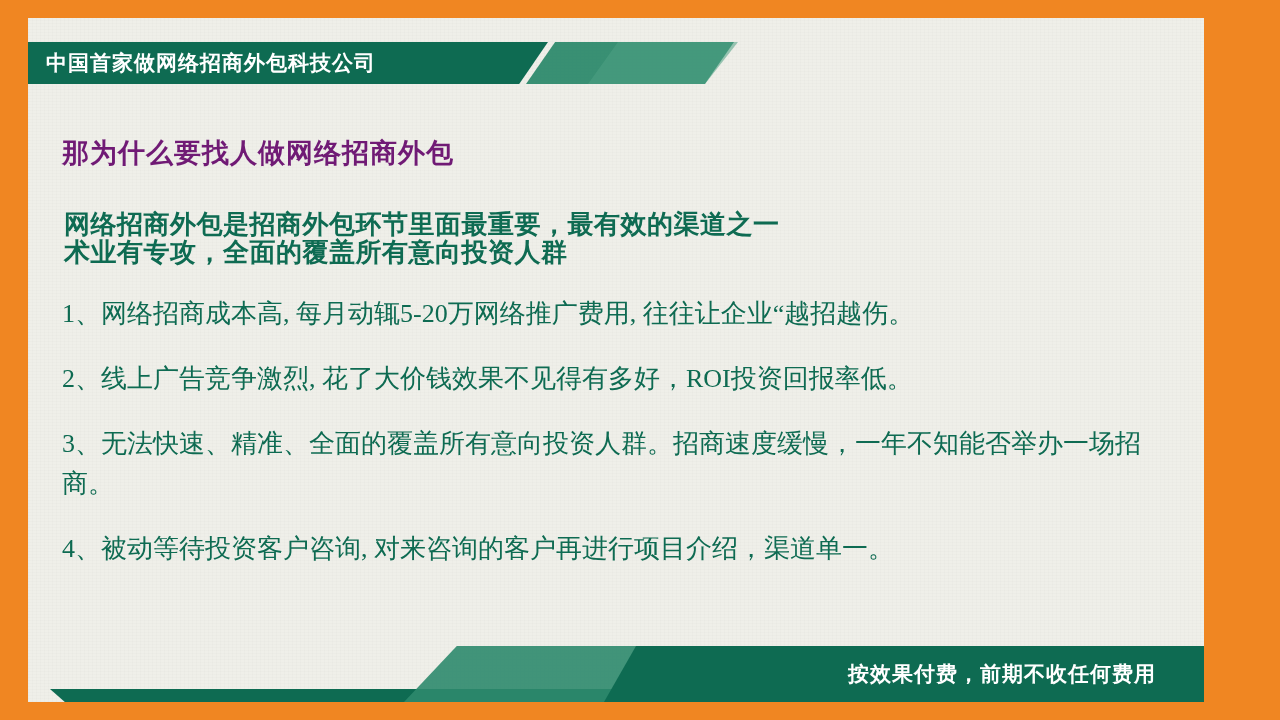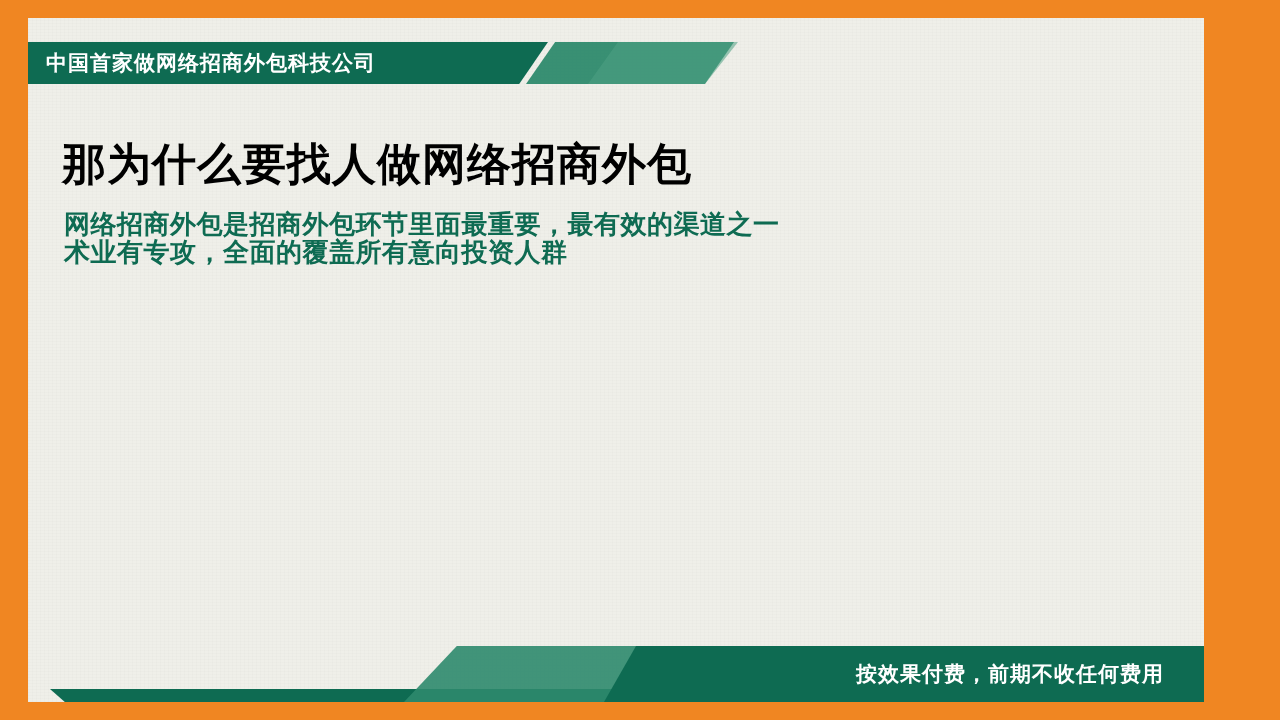--- a/index.html
+++ b/index.html
@@ -92,22 +92,22 @@
     letter-spacing: 1px;
     white-space: nowrap;
     z-index: 5;
   }
 
   
   .main-title {
     position: absolute;
     left: 62px;
     top: 135px;
-    color: #000000;
-    font-size: 44px;
+    color: #701a75;
+    font-size: 27px;
     font-weight: bold;
     letter-spacing: 1px;
     white-space: nowrap;
   }
 
   
   .sub-lines {
     position: absolute;
     left: 64px;
     top: 210px;
@@ -175,21 +175,21 @@
     position: absolute;
     left: 22px;
     bottom: 0px;
     height: 13px;
     width: 740px;
     background: #0E6B52;
     clip-path: polygon(0 0, 100% 0, 100% 100%, 2% 100%);
   }
   .footer-text {
     position: absolute;
-    right: 40px;
+    right: 48px;
     top: 0;
     height: 56px;
     line-height: 56px;
     color: #FFFFFF;
     font-size: 21px;
     font-weight: bold;
     letter-spacing: 1px;
     white-space: nowrap;
     z-index: 5;
   }
@@ -209,20 +209,26 @@
     <div class="header-title">中国首家做网络招商外包科技公司</div>
   </div>
 
   <div class="main-title">那为什么要找人做网络招商外包</div>
 
   <div class="sub-lines">
     <div>网络招商外包是招商外包环节里面最重要，最有效的渠道之一</div>
     <div>术业有专攻，全面的覆盖所有意向投资人群</div>
   </div>
 
+  <div class="body-list">
+    <div class="body-item">1、网络招商成本高, 每月动辄5-20万网络推广费用, 往往让企业“越招越伤。</div>
+    <div class="body-item">2、线上广告竞争激烈, 花了大价钱效果不见得有多好，ROI投资回报率低。</div>
+    <div class="body-item">3、无法快速、精准、全面的覆盖所有意向投资人群。招商速度缓慢，一年不知能否举办一场招商。</div>
+    <div class="body-item">4、被动等待投资客户咨询, 对来咨询的客户再进行项目介绍，渠道单一。</div>
+  </div>
 
   <div class="footer-band">
     <div class="f-thin"></div>
     <div class="f-light"></div>
     <div class="f-slant"></div>
     <div class="f-main"></div>
     <div class="footer-text">按效果付费，前期不收任何费用</div>
   </div>
 
 </div>

